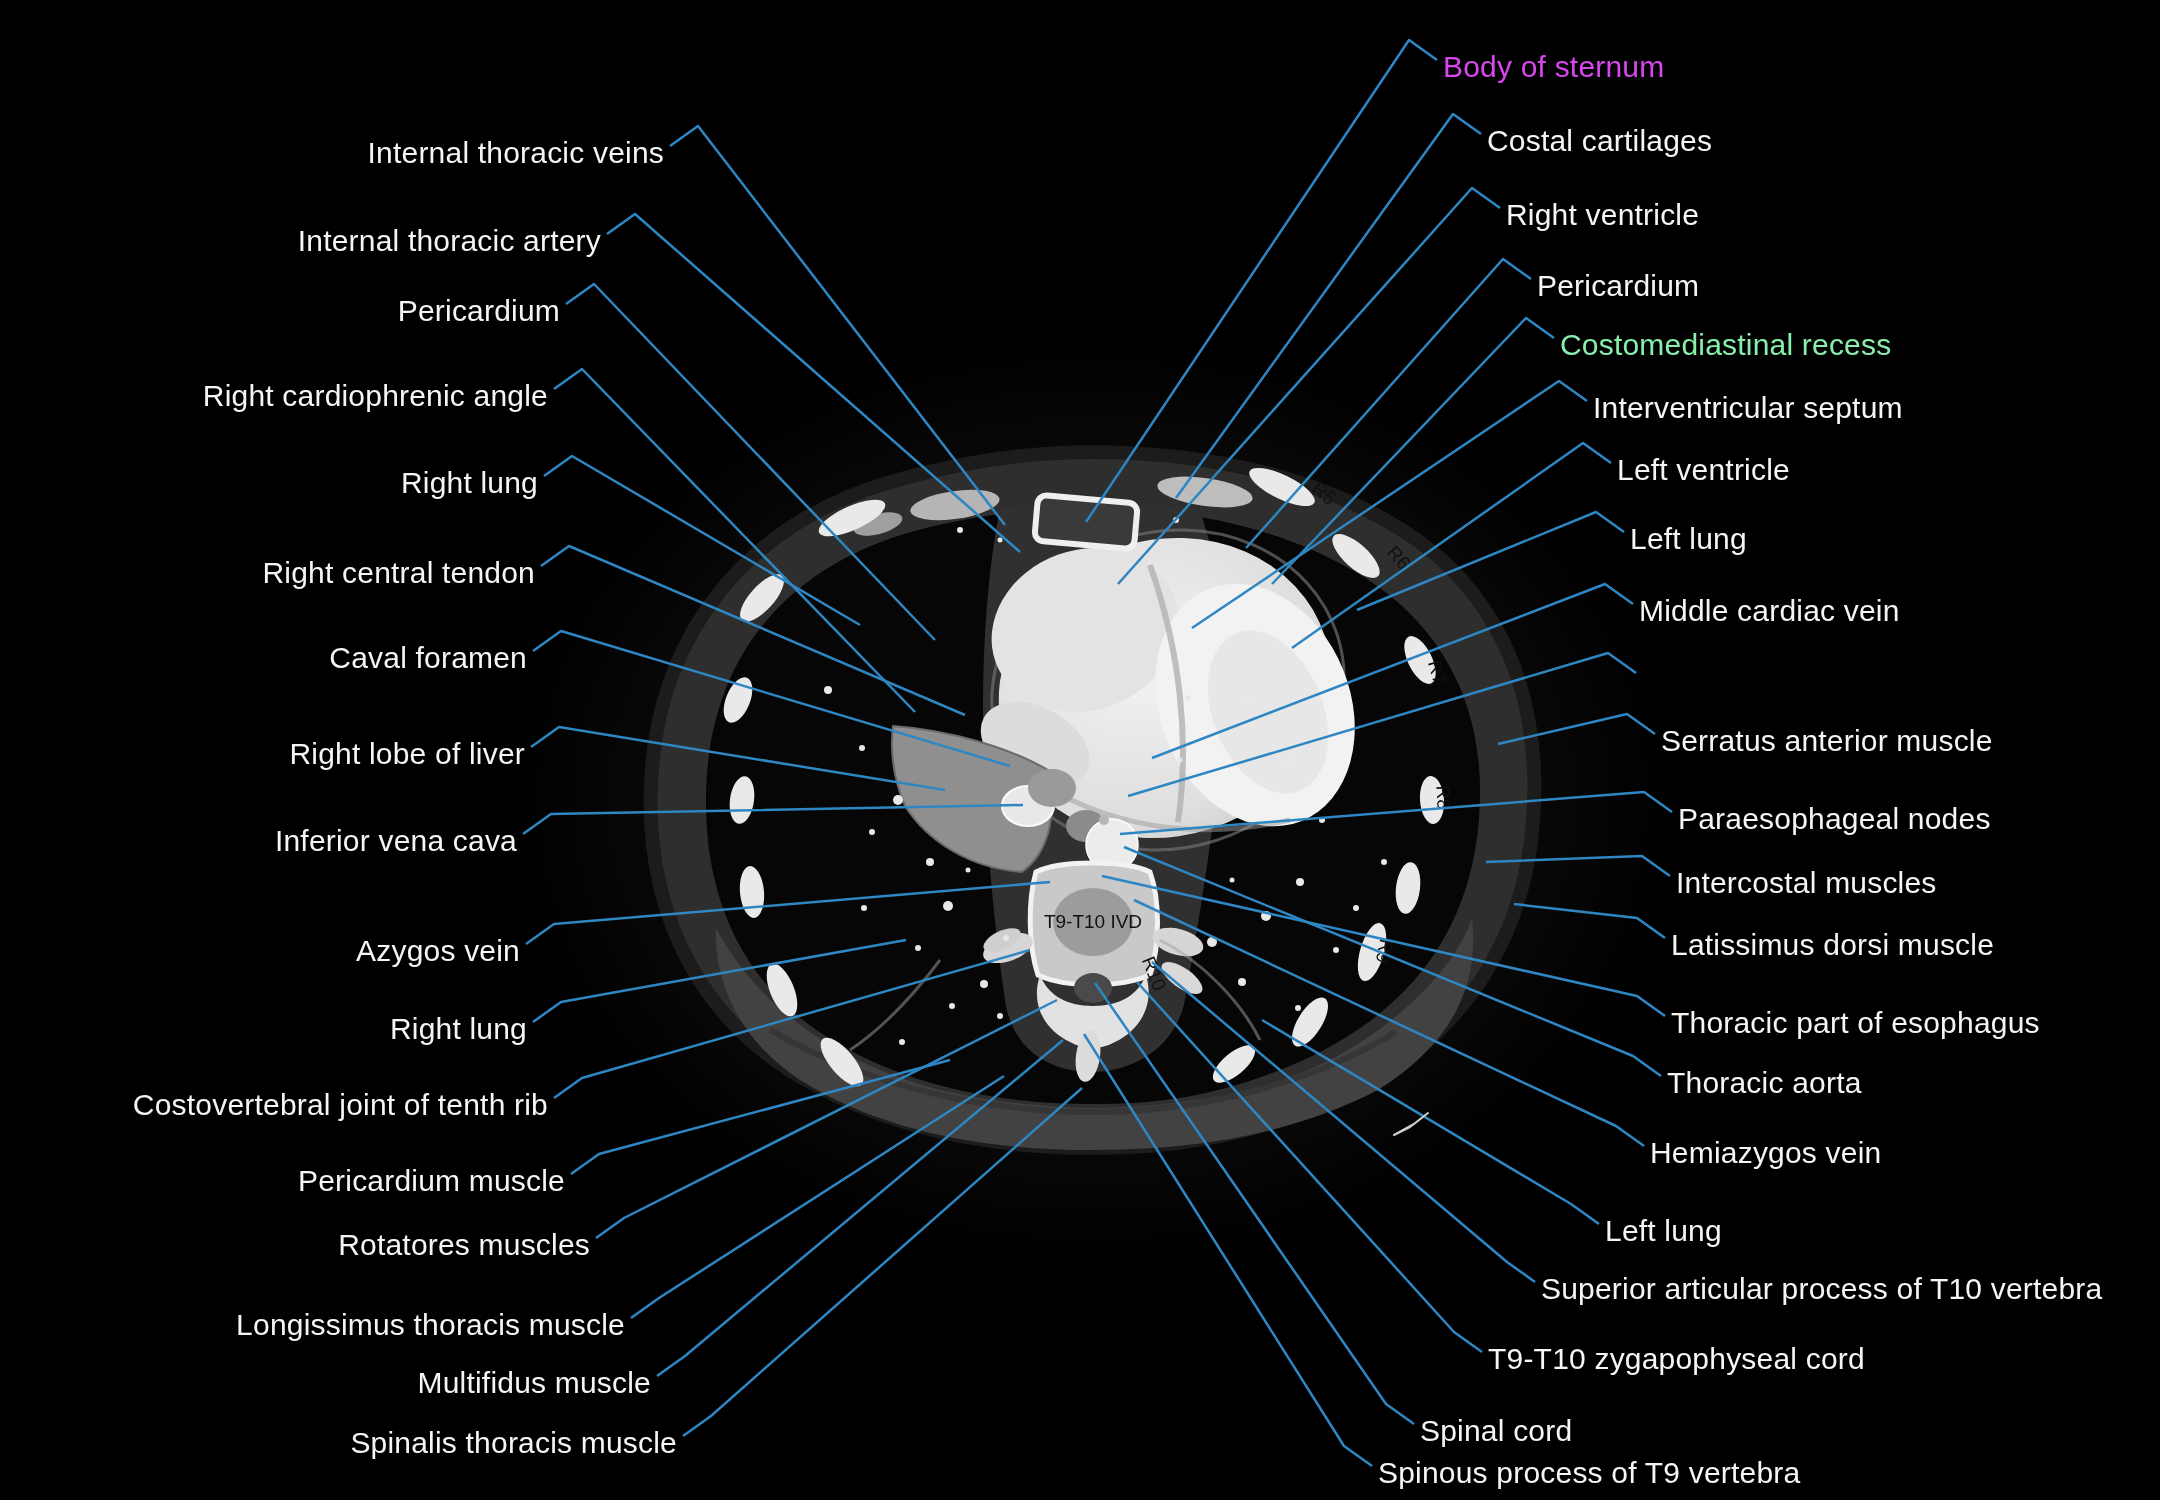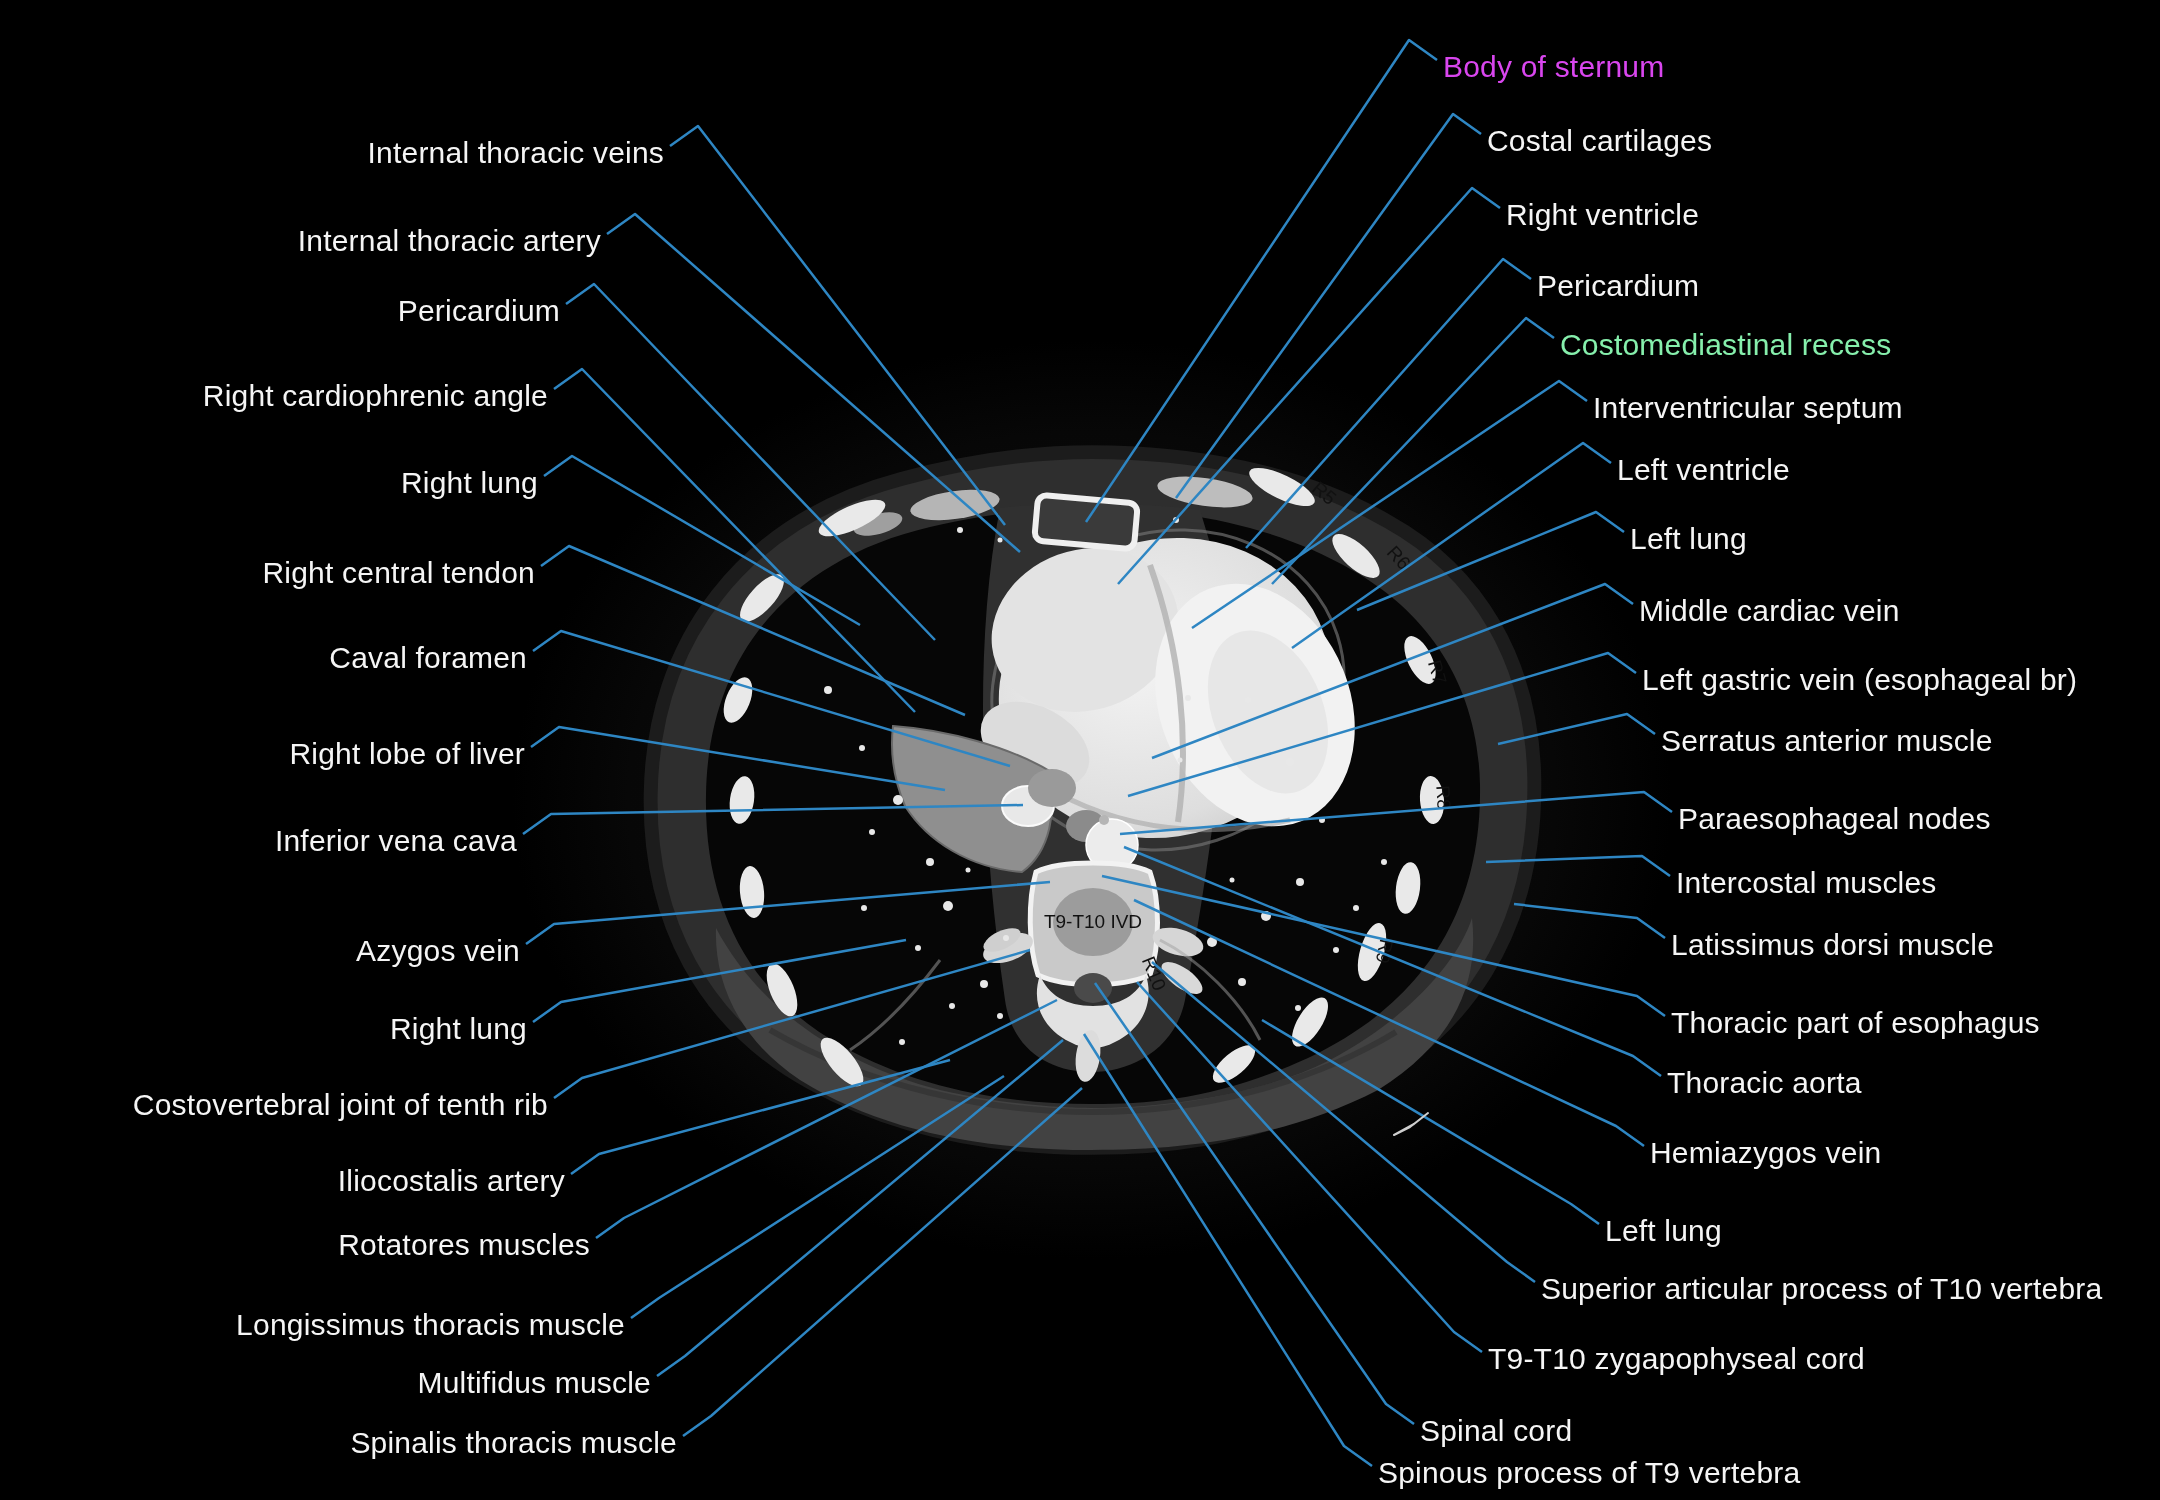--- a/index.html
+++ b/index.html
@@ -226,35 +226,34 @@
       <div class="label left" style="left: 560px; top: 310px; color: rgb(245, 245, 245);">Pericardium</div>
       <div class="label left" style="left: 548px; top: 395px; color: rgb(245, 245, 245);">Right cardiophrenic angle</div>
       <div class="label left" style="left: 538px; top: 482px; color: rgb(245, 245, 245);">Right lung</div>
       <div class="label left" style="left: 535px; top: 572px; color: rgb(245, 245, 245);">Right central tendon</div>
       <div class="label left" style="left: 527px; top: 657px; color: rgb(245, 245, 245);">Caval foramen</div>
       <div class="label left" style="left: 525px; top: 753px; color: rgb(245, 245, 245);">Right lobe of liver</div>
       <div class="label left" style="left: 517px; top: 840px; color: rgb(245, 245, 245);">Inferior vena cava</div>
       <div class="label left" style="left: 520px; top: 950px; color: rgb(245, 245, 245);">Azygos vein</div>
       <div class="label left" style="left: 527px; top: 1028px; color: rgb(245, 245, 245);">Right lung</div>
       <div class="label left" style="left: 548px; top: 1104px; color: rgb(245, 245, 245);">Costovertebral joint of tenth rib</div>
-      <div class="label left" style="left: 565px; top: 1180px; color: rgb(245, 245, 245);">Iliocostalis artery</div>
+      <div class="label left" style="left: 565px; top: 1180px; color: rgb(245, 245, 245);">Pericardium muscle</div>
       <div class="label left" style="left: 590px; top: 1244px; color: rgb(245, 245, 245);">Rotatores muscles</div>
       <div class="label left" style="left: 625px; top: 1324px; color: rgb(245, 245, 245);">Longissimus thoracis muscle</div>
       <div class="label left" style="left: 651px; top: 1382px; color: rgb(245, 245, 245);">Multifidus muscle</div>
       <div class="label left" style="left: 677px; top: 1442px; color: rgb(245, 245, 245);">Spinalis thoracis muscle</div>
       <div class="label right" style="left: 1443px; top: 66px; color: #d946ef;">Body of sternum</div>
       <div class="label right" style="left: 1487px; top: 140px; color: rgb(245, 245, 245);">Costal cartilages</div>
       <div class="label right" style="left: 1506px; top: 214px; color: rgb(245, 245, 245);">Right ventricle</div>
       <div class="label right" style="left: 1537px; top: 285px; color: rgb(245, 245, 245);">Pericardium</div>
       <div class="label right" style="left: 1560px; top: 344px; color: #86efac;">Costomediastinal recess</div>
       <div class="label right" style="left: 1593px; top: 407px; color: rgb(245, 245, 245);">Interventricular septum</div>
       <div class="label right" style="left: 1617px; top: 469px; color: rgb(245, 245, 245);">Left ventricle</div>
       <div class="label right" style="left: 1630px; top: 538px; color: rgb(245, 245, 245);">Left lung</div>
       <div class="label right" style="left: 1639px; top: 610px; color: rgb(245, 245, 245);">Middle cardiac vein</div>
-      <div class="label right" style="left: 1642px; top: 679px; color: rgb(245, 245, 245);">Left gastric vein (esophageal br)</div>
       <div class="label right" style="left: 1661px; top: 740px; color: rgb(245, 245, 245);">Serratus anterior muscle</div>
       <div class="label right" style="left: 1678px; top: 818px; color: rgb(245, 245, 245);">Paraesophageal nodes</div>
       <div class="label right" style="left: 1676px; top: 882px; color: rgb(245, 245, 245);">Intercostal muscles</div>
       <div class="label right" style="left: 1671px; top: 944px; color: rgb(245, 245, 245);">Latissimus dorsi muscle</div>
       <div class="label right" style="left: 1671px; top: 1022px; color: rgb(245, 245, 245);">Thoracic part of esophagus</div>
       <div class="label right" style="left: 1667px; top: 1082px; color: rgb(245, 245, 245);">Thoracic aorta</div>
       <div class="label right" style="left: 1650px; top: 1152px; color: rgb(245, 245, 245);">Hemiazygos vein</div>
       <div class="label right" style="left: 1605px; top: 1230px; color: rgb(245, 245, 245);">Left lung</div>
       <div class="label right" style="left: 1541px; top: 1288px; color: rgb(245, 245, 245);">Superior articular process of T10 vertebra</div>
       <div class="label right" style="left: 1488px; top: 1358px; color: rgb(245, 245, 245);">T9-T10 zygapophyseal cord</div>

